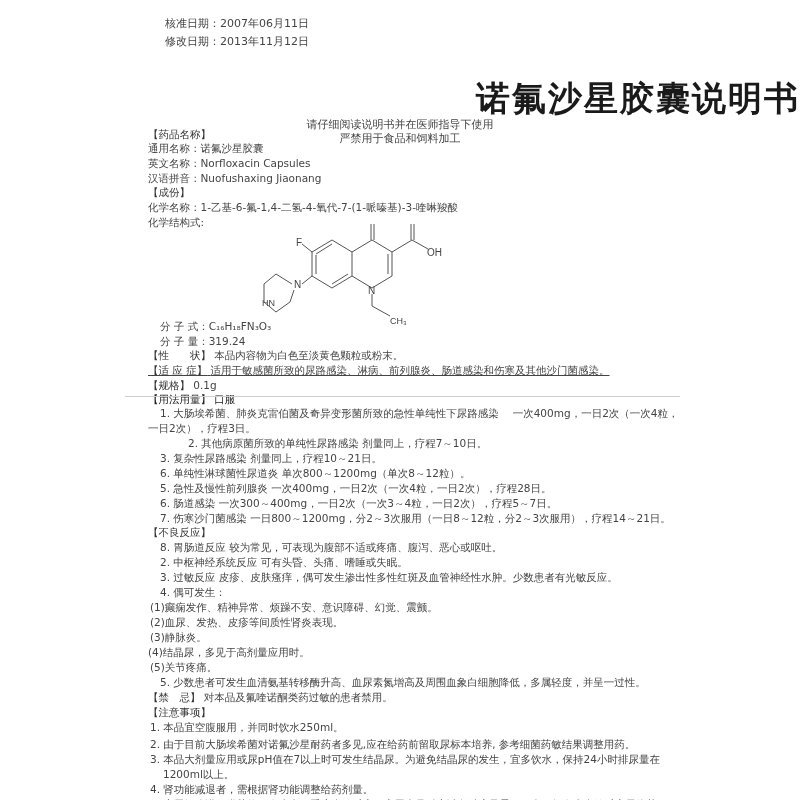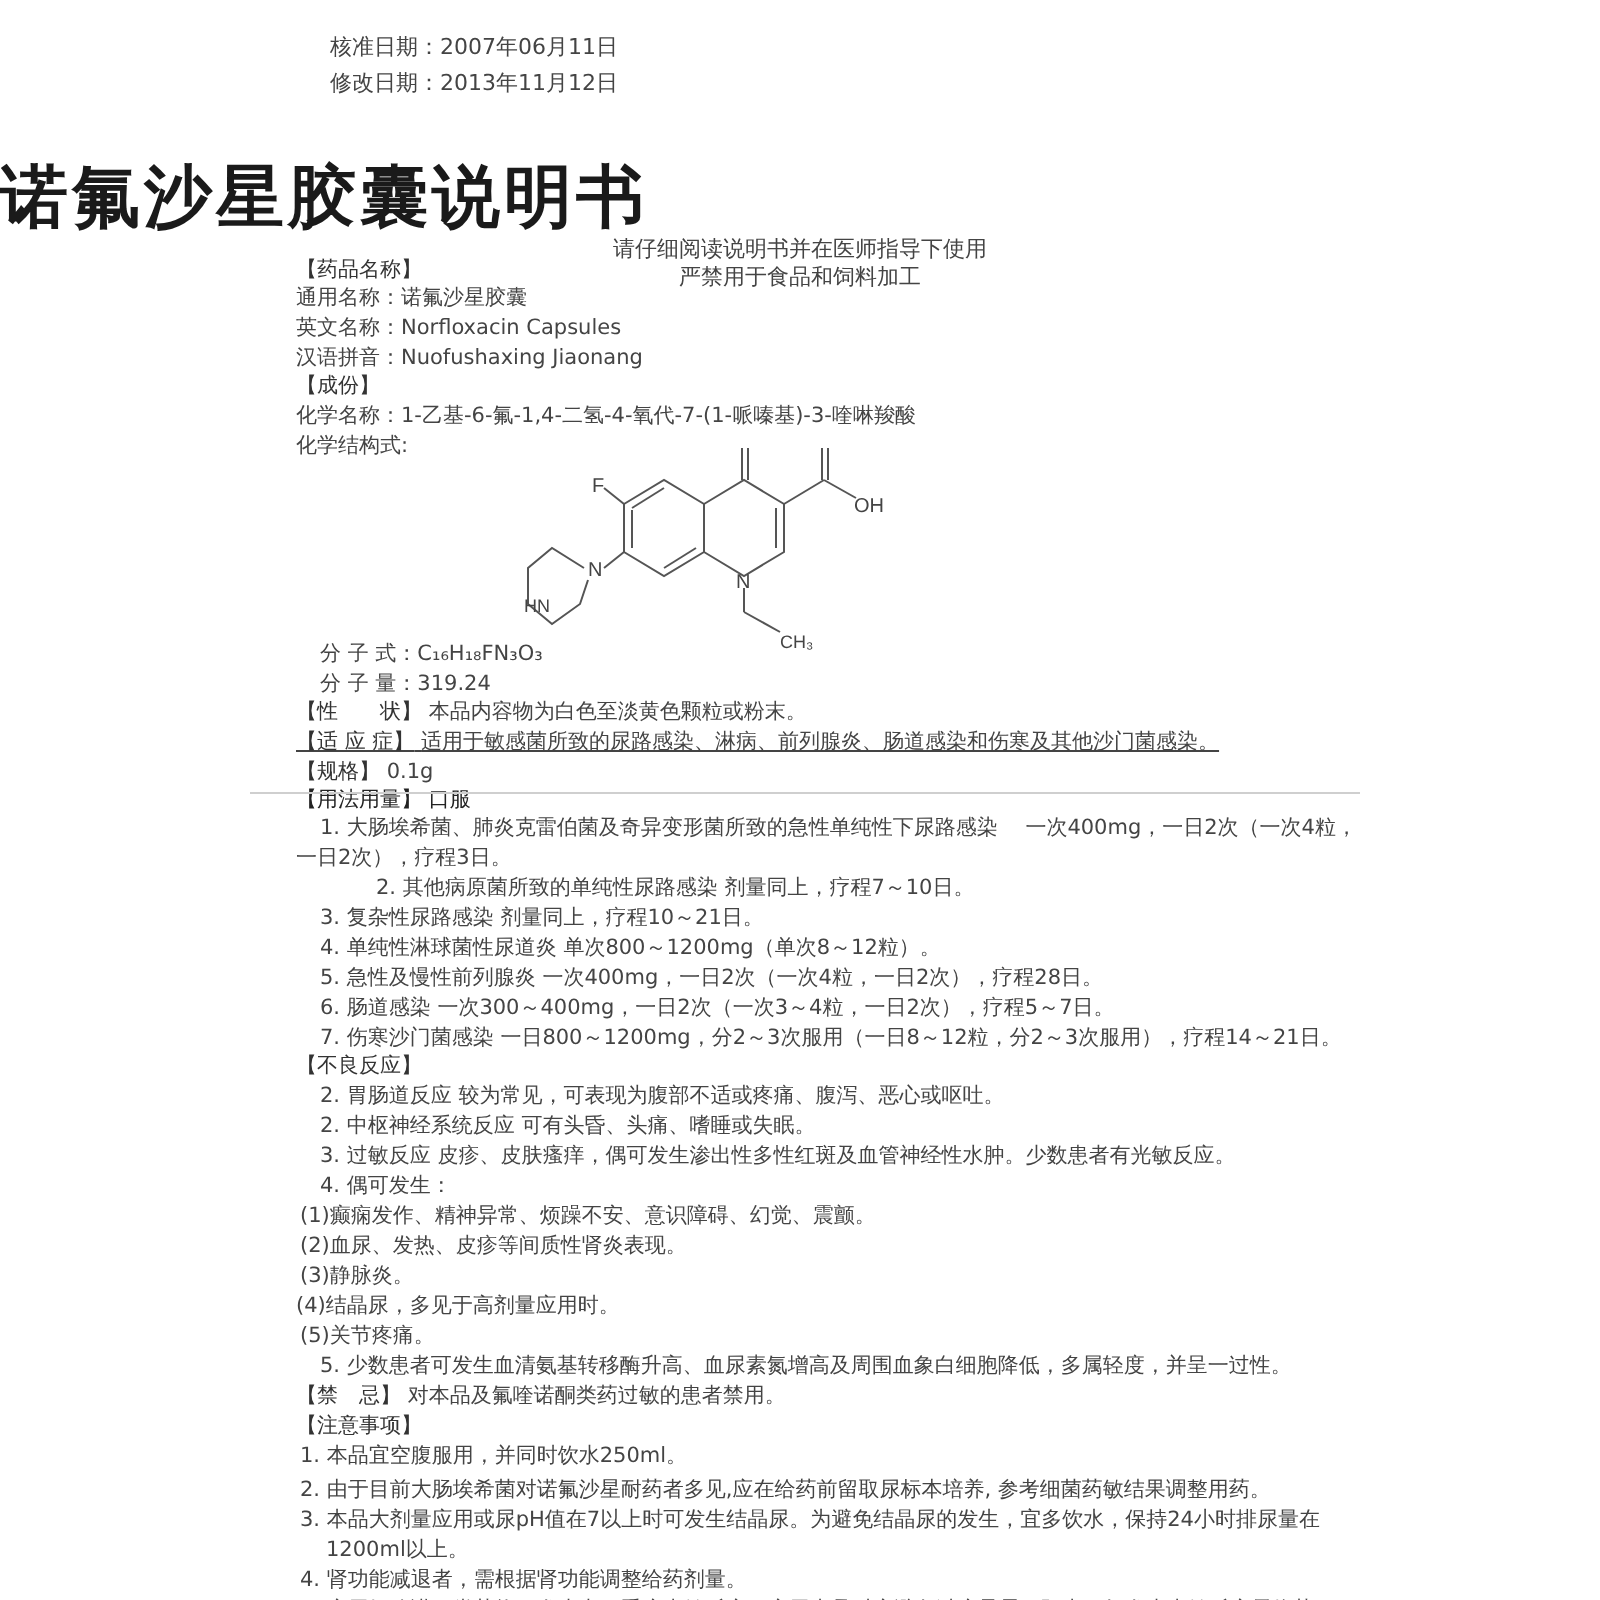--- a/index.html
+++ b/index.html
@@ -11,21 +11,21 @@
       position: relative;
     }
     .page { position: absolute; left: 0; top: 0; width: 800px; height: 780px; }
     .meta { position: absolute; left: 165px; top: 15px; font-size: 11px; line-height: 18px; color: #444; }
     .logo { position: absolute; left: 520px; top: 18px; display: flex; align-items: center; }
     .logo-mark { width: 30px; height: 30px; }
     .logo-text { margin-left: 4px; color: #d8303a; }
     .logo-cn { font-size: 19px; font-weight: bold; line-height: 20px; letter-spacing: 0.5px; }
     .logo-en { font-size: 7.5px; letter-spacing: 1px; line-height: 9px; font-weight: bold; }
     .logo-reg { position: absolute; left: 31px; top: -2px; font-size: 6px; color: #d8303a; }
-    .title { position: absolute; left: 0; width: 800px; top: 76px; text-align: left; font-size: 34px; font-weight: bold; color: #1a1a1a; letter-spacing: 2px; }
+    .title { position: absolute; left: 0; width: 800px; top: 76px; text-align: right; font-size: 34px; font-weight: bold; color: #1a1a1a; letter-spacing: 2px; }
     .subtitle { position: absolute; left: 0; width: 800px; text-align: center; font-size: 11px; color: #444; }
     .content { position: absolute; left: 148px; top: 128px; width: 520px; font-size: 10.5px; color: #444; }
     .line { position: absolute; white-space: nowrap; }
     .indent1 { left: 12px; }
     .bracket { color: #333; }
     .divider { position: absolute; left: 125px; top: 396px; width: 555px; height: 1px; background: #cfcfcf; }
     .structure { position: absolute; left: 262px; top: 222px; width: 200px; height: 110px; }
     .structure svg text { font-family: "Liberation Sans", sans-serif; fill: #444; }
   </style>
 </head>
@@ -73,27 +73,27 @@
     </div>
 
     <div class="line" style="top:265px;">
       <span class="bracket" style="color:#222;">【用法用量】</span>
       <span style="color:#222;">口服</span>
     </div>
     <div class="line indent1" style="top:279px;">1.  大肠埃希菌、肺炎克雷伯菌及奇异变形菌所致的急性单纯性下尿路感染　 一次400mg，一日2次（一次4粒，</div>
     <div class="line" style="top:294px;">一日2次），疗程3日。</div>
     <div class="line indent1" style="top:309px;margin-left:28px;">2.  其他病原菌所致的单纯性尿路感染 剂量同上，疗程7～10日。</div>
     <div class="line indent1" style="top:324px;">3.  复杂性尿路感染  剂量同上，疗程10～21日。</div>
-    <div class="line indent1" style="top:339px;">4.  单纯性淋球菌性尿道炎 单次800～1200mg（单次8～12粒）。</div>
+    <div class="line indent1" style="top:339px;">6.  单纯性淋球菌性尿道炎 单次800～1200mg（单次8～12粒）。</div>
     <div class="line indent1" style="top:354px;">5.  急性及慢性前列腺炎 一次400mg，一日2次（一次4粒，一日2次），疗程28日。</div>
     <div class="line indent1" style="top:369px;">6.  肠道感染 一次300～400mg，一日2次（一次3～4粒，一日2次），疗程5～7日。</div>
     <div class="line indent1" style="top:384px;">7.  伤寒沙门菌感染 一日800～1200mg，分2～3次服用（一日8～12粒，分2～3次服用），疗程14～21日。</div>
 
     <div class="line bracket" style="top:398px;">【不良反应】</div>
-    <div class="line indent1" style="top:413px;">2.  胃肠道反应  较为常见，可表现为腹部不适或疼痛、腹泻、恶心或呕吐。</div>
+    <div class="line indent1" style="top:413px;">8.  胃肠道反应  较为常见，可表现为腹部不适或疼痛、腹泻、恶心或呕吐。</div>
     <div class="line indent1" style="top:428px;">2.  中枢神经系统反应  可有头昏、头痛、嗜睡或失眠。</div>
     <div class="line indent1" style="top:443px;">3.  过敏反应  皮疹、皮肤瘙痒，偶可发生渗出性多性红斑及血管神经性水肿。少数患者有光敏反应。</div>
     <div class="line indent1" style="top:458px;">4.  偶可发生：</div>
     <div class="line" style="top:473px;left:2px;">(1)癫痫发作、精神异常、烦躁不安、意识障碍、幻觉、震颤。</div>
     <div class="line" style="top:488px;left:2px;">(2)血尿、发热、皮疹等间质性肾炎表现。</div>
     <div class="line" style="top:503px;left:2px;">(3)静脉炎。</div>
     <div class="line" style="top:518px;left:0px;">(4)结晶尿，多见于高剂量应用时。</div>
     <div class="line" style="top:533px;left:2px;">(5)关节疼痛。</div>
     <div class="line indent1" style="top:548px;">5.  少数患者可发生血清氨基转移酶升高、血尿素氮增高及周围血象白细胞降低，多属轻度，并呈一过性。</div>
 

